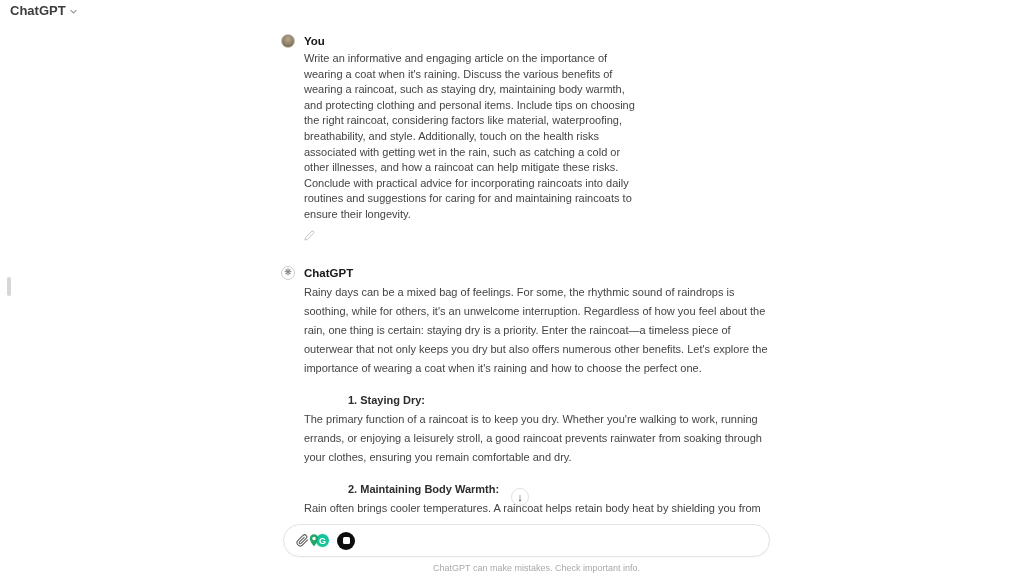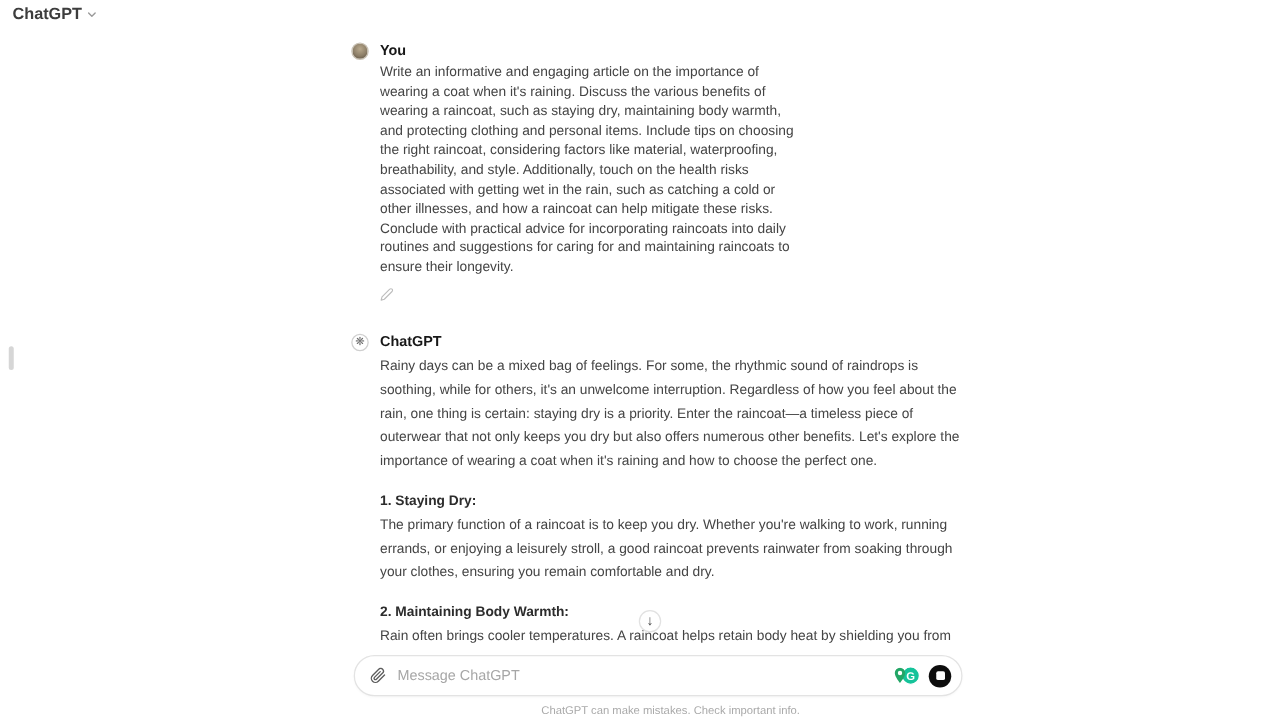--- a/index.html
+++ b/index.html
@@ -59,21 +59,21 @@
     margin-top: 7px; background: none; border: none; cursor: pointer;
     display: inline-flex; padding: 0;
   }
 
   .article-title {
     margin-top: 9px; font-size: 14.5px; font-weight: 700; color: #232323;
     letter-spacing: 0.1px;
   }
   .para { margin-top: 0; font-size: 11px; line-height: 19px; color: #444444; }
   .sub-heading { margin-top: 16px; font-size: 11px; line-height: 19px; font-weight: 700; color: #2c2c2c; }
-  .item-heading { margin-top: 13px; font-size: 11px; line-height: 19px; font-weight: 700; color: #2c2c2c; }
+  .item-heading { margin-top: 13px; font-size: 11px; line-height: 19px; font-weight: 700; color: #2c2c2c; margin-left: 44px; }
   .item-body { font-size: 11px; line-height: 19px; color: #444444; }
 
   
   .scroll-down {
     position: absolute; left: 511px; top: 488px;
     width: 18px; height: 18px; border-radius: 50%;
     background: #ffffff; border: 1px solid #e2e2e2;
     display: flex; align-items: center; justify-content: center;
     font-size: 11px; color: #3f3f3f; cursor: pointer; padding: 0;
     line-height: 1;
@@ -170,21 +170,20 @@
 
 <div class="composer-zone">
   <div class="composer">
     <button class="attach-btn">
       <span style="display:inline-flex;">
         <svg width="13" height="13" viewBox="0 0 24 24" fill="none" stroke="#5d5d5d" stroke-width="2" stroke-linecap="round" stroke-linejoin="round">
             <path d="M21.44 11.05l-9.19 9.19a6 6 0 0 1-8.49-8.49l9.19-9.19a4 4 0 0 1 5.66 5.66l-9.2 9.19a2 2 0 0 1-2.83-2.83l8.49-8.48"></path>
           </svg>
       </span>
     </button>
-    <input class="composer-input" value="" placeholder="Message ChatGPT" style="">
     <div class="ext-icons">
       <span class="pin-icon">
         <svg width="10" height="13" viewBox="0 0 24 30" fill="#23a666">
             <path d="M12 0a10 10 0 0 0-10 10c0 7.5 10 19 10 19s10-11.5 10-19A10 10 0 0 0 12 0zm0 14.2a4.2 4.2 0 1 1 0-8.4 4.2 4.2 0 0 1 0 8.4z"></path>
           </svg>
       </span>
       <span class="g-badge" style="background:#15c39a;">G</span>
     </div>
     <button class="stop-btn" style="background:#0d0d0d;">
       <span class="stop-square"></span>

